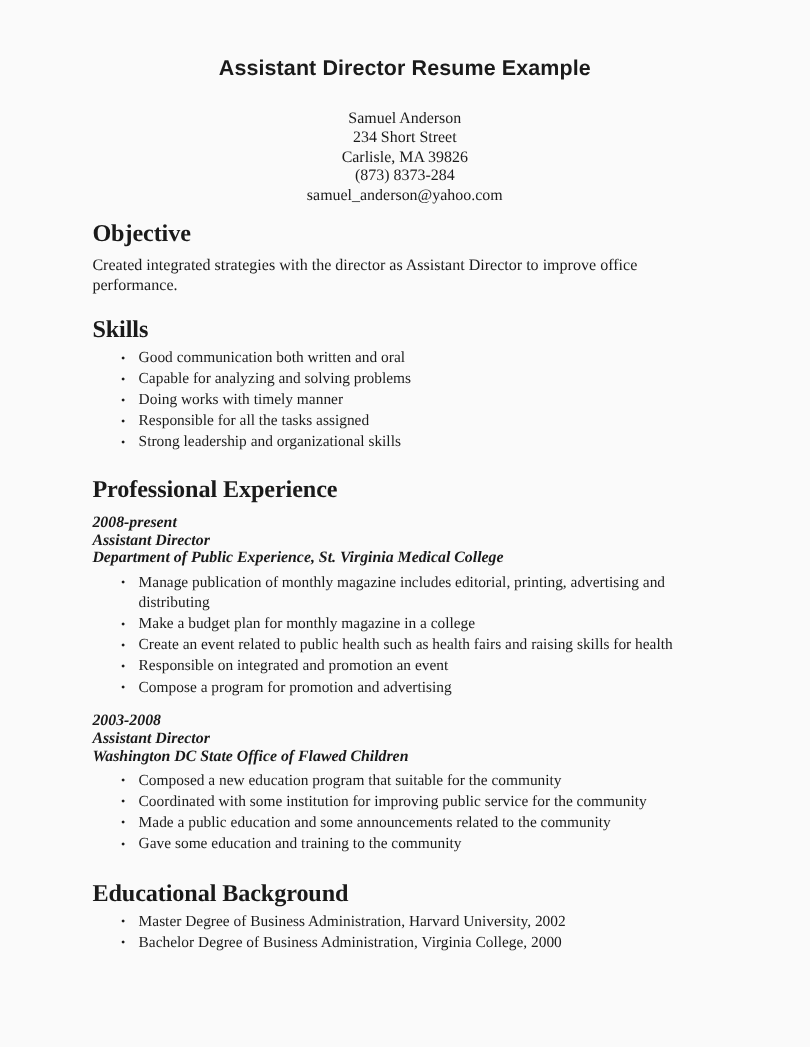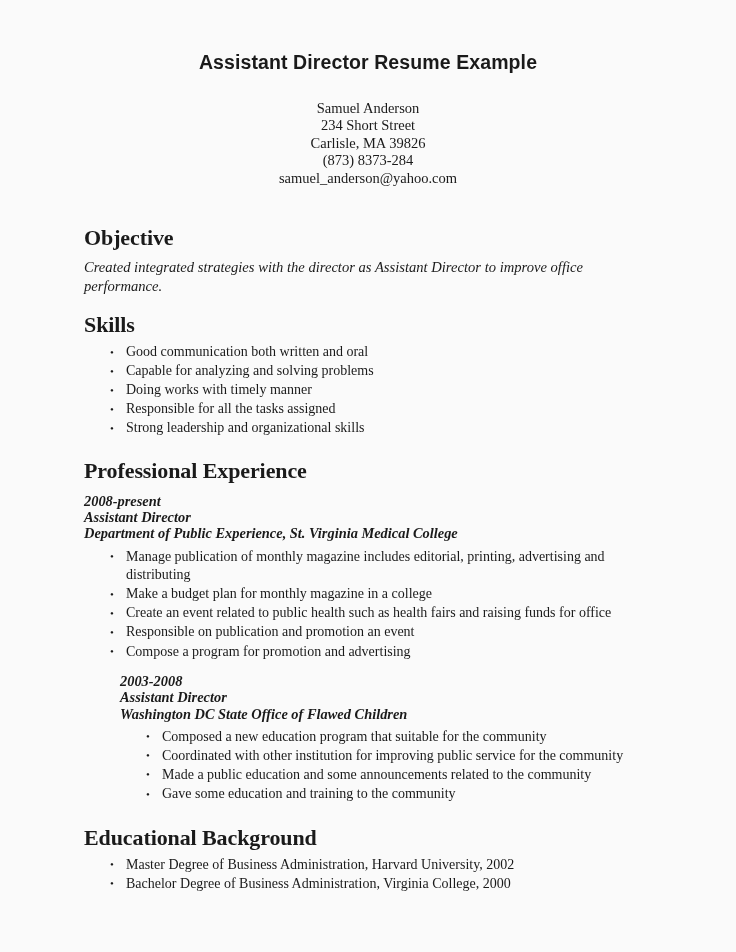--- a/index.html
+++ b/index.html
@@ -44,31 +44,30 @@
     padding-right: 60px;
   }
   h2.section-heading {
     font-family: "Liberation Serif", serif;
     font-weight: bold;
     font-size: 22px;
     margin: 0;
     line-height: 26px;
     letter-spacing: -0.1px;
   }
-  .sec-objective { margin-top: 38px; }
+  .sec-objective { margin-top: 12px; }
   .sec-skills { margin-top: 17px; }
   .sec-experience { margin-top: 20px; }
   .sec-education { margin-top: 21px; }
   .sec-computer { margin-top: 22px; }
 
   .body-text {
     font-size: 14.6px;
     line-height: 18.5px;
     margin-top: 7px;
-    font-style: italic;
   }
   ul.bullets {
     list-style: none;
     margin: 5px 0 0 0;
     padding: 0;
   }
   ul.bullets li {
     position: relative;
     font-size: 14px;
     line-height: 18.6px;
@@ -83,21 +82,21 @@
     font-size: 11px;
   }
   .job { margin-top: 9px; }
   .job-line {
     font-weight: bold;
     font-size: 14.4px;
     line-height: 16.2px;
     font-style: italic;
   }
   .job .bullets { margin-top: 6px; }
-  .job-second { margin-top: 12px; margin-left: 36px; }
+  .job-second { margin-top: 12px; }
   .edu-list { margin-top: 6px; }
   .computer-text {
     font-size: 14.6px;
     line-height: 19px;
     margin-top: 9px;
     max-width: 610px;
   }
 </style>
 </head>
 <body>
@@ -133,33 +132,33 @@
   <div class="section sec-experience">
     <h2 class="section-heading">Professional Experience</h2>
 
     <div class="job">
       <div class="job-line">2008-present</div>
       <div class="job-line">Assistant Director</div>
       <div class="job-line">Department of Public Experience, St. Virginia Medical College</div>
       <ul class="bullets">
         <li>Manage publication of monthly magazine includes editorial, printing, advertising and distributing</li>
         <li>Make a budget plan for monthly magazine in a college</li>
-        <li>Create an event related to public health such as health fairs and raising funds for office</li>
-        <li>Responsible on publication and promotion an event</li>
+        <li>Create an event related to public health such as health fairs and raising skills for health</li>
+        <li>Responsible on integrated and promotion an event</li>
         <li>Compose a program for promotion and advertising</li>
       </ul>
     </div>
 
     <div class="job job-second">
       <div class="job-line">2003-2008</div>
       <div class="job-line">Assistant Director</div>
       <div class="job-line">Washington DC State Office of Flawed Children</div>
       <ul class="bullets">
         <li>Composed a new education program that suitable for the community</li>
-        <li>Coordinated with other institution for improving public service for the community</li>
+        <li>Coordinated with some institution for improving public service for the community</li>
         <li>Made a public education and some announcements related to the community</li>
         <li>Gave some education and training to the community</li>
       </ul>
     </div>
   </div>
 
   <div class="section sec-education">
     <h2 class="section-heading">Educational Background</h2>
     <ul class="bullets edu-list">
       <li>Master Degree of Business Administration, Harvard University, 2002</li>

